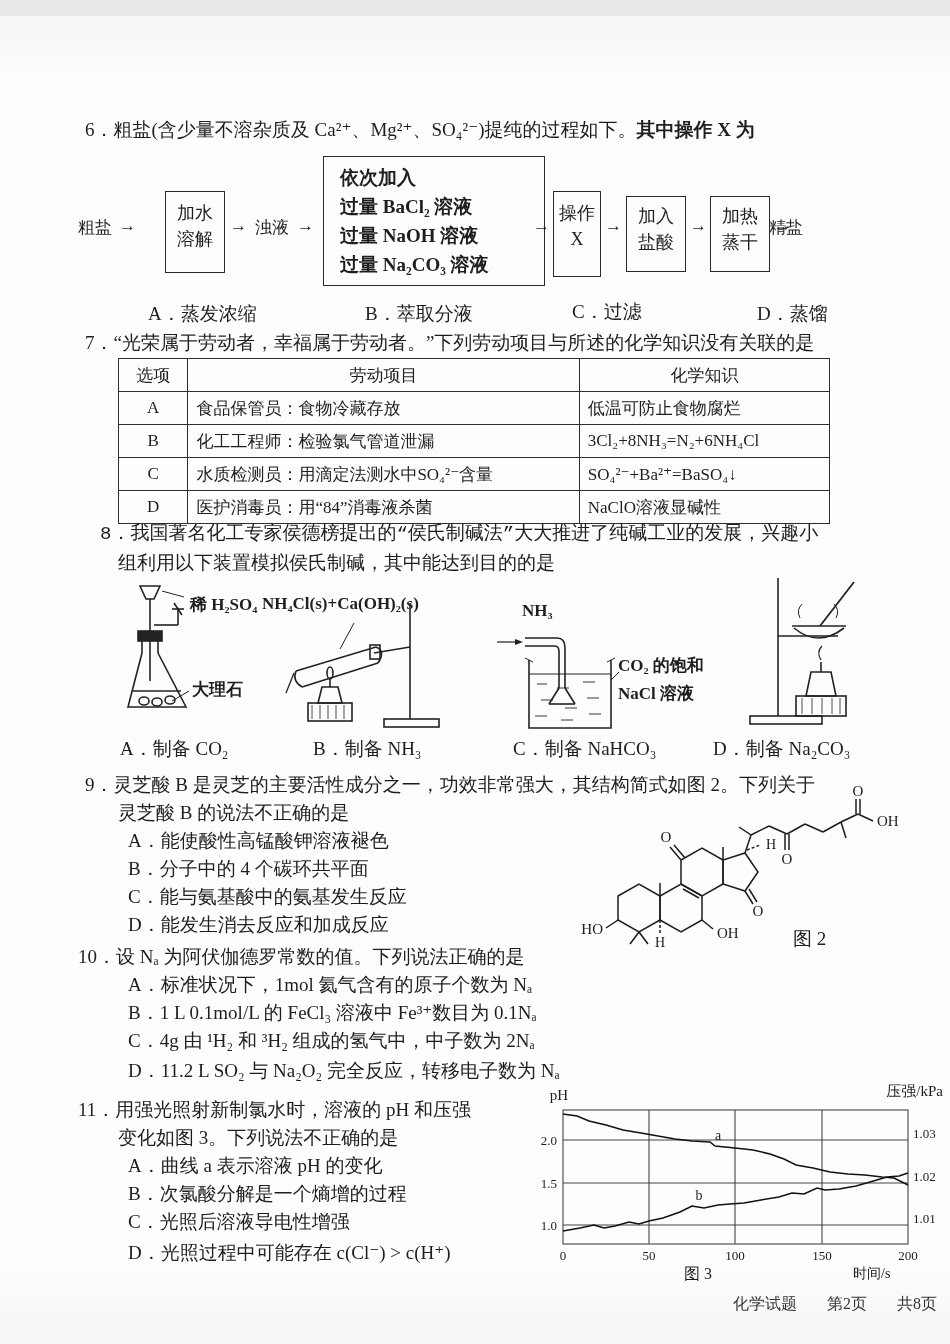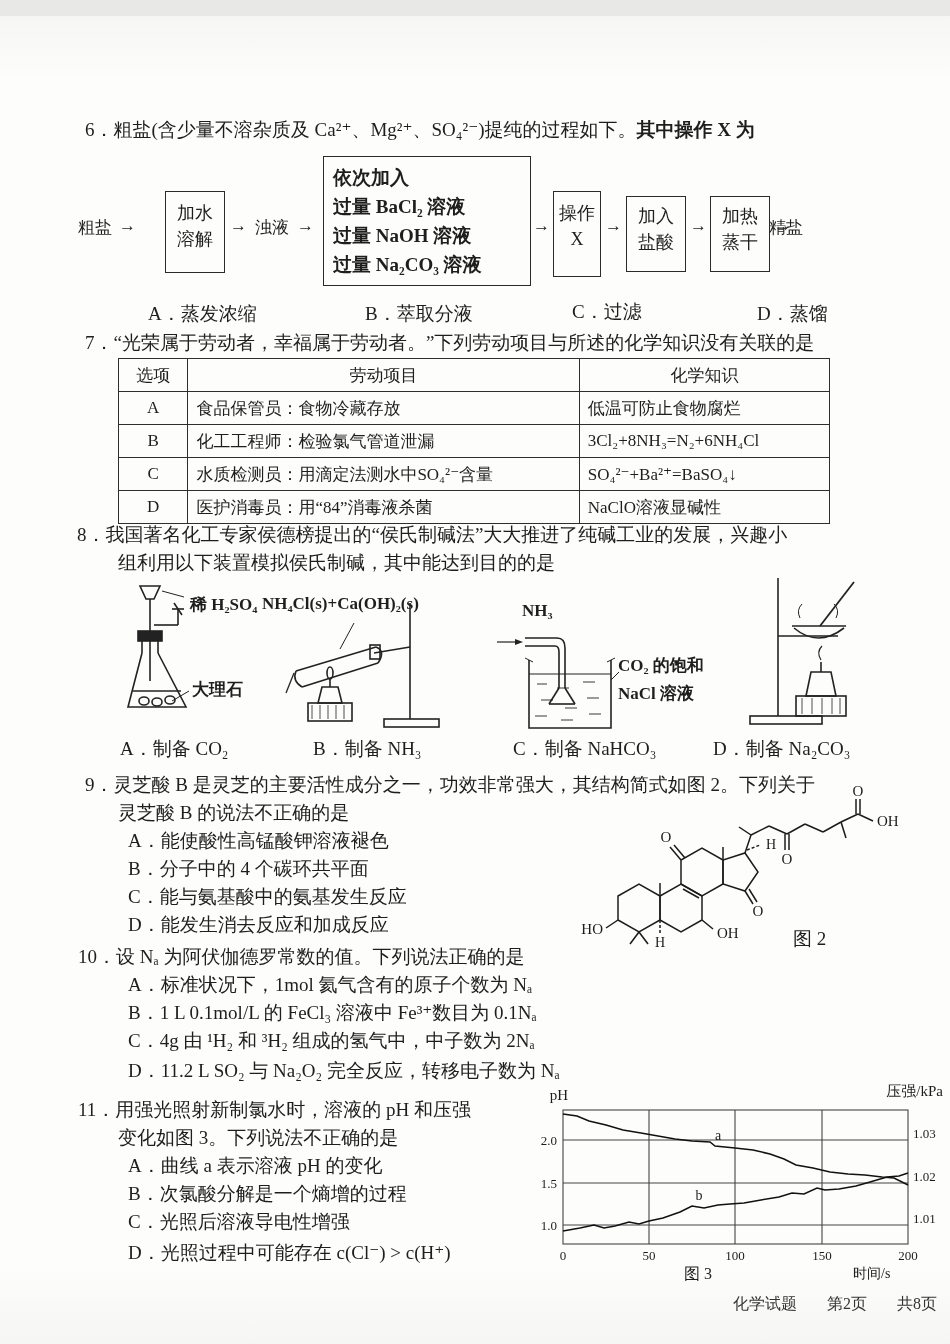--- a/index.html
+++ b/index.html
@@ -38,21 +38,21 @@
   <div class="abs" style="left:75px;top:140px;width:865px;height:135px;">
     <span class="abs t17" style="left:3px;top:60px;">粗盐</span>
     <span class="arrow" style="left:44px;top:60px;">→</span>
     <div class="fbox" style="left:90px;top:35px;width:58px;height:72px;padding-top:8px;">
       <span class="ln">加水</span>
       <span class="ln">溶解</span>
     </div>
     <span class="arrow" style="left:155px;top:60px;">→</span>
     <span class="abs t17" style="left:180px;top:60px;">浊液</span>
     <span class="arrow" style="left:222px;top:60px;">→</span>
-    <div class="fbox bigbox" style="left:248px;top:0px;width:188px;height:116px;padding:6px 9px;">
+    <div class="fbox bigbox" style="left:248px;top:0px;width:188px;height:116px;padding:6px 16px;">
       <span class="bln">依次加入</span>
       <span class="bln">过量 BaCl₂ 溶液</span>
       <span class="bln">过量 NaOH 溶液</span>
       <span class="bln">过量 Na₂CO₃ 溶液</span>
     </div>
     <span class="arrow" style="left:458px;top:60px;">→</span>
     <div class="fbox" style="left:478px;top:35px;width:46px;height:76px;padding-top:8px;">
       <span class="ln">操作</span>
       <span class="ln">X</span>
     </div>
@@ -102,21 +102,21 @@
         <td class="l">SO₄²⁻+Ba²⁺=BaSO₄↓</td>
       </tr>
       <tr>
         <td class="c">D</td>
         <td class="l">医护消毒员：用“84”消毒液杀菌</td>
         <td class="l">NaClO溶液显碱性</td>
       </tr>
     </tbody>
   </table>
 
-  <div class="abs t" style="left:77px;top:506px;">8．我国著名化工专家侯德榜提出的“侯氏制碱法”大大推进了纯碱工业的发展，兴趣小</div>
+  <div class="abs t" style="left:100px;top:506px;font-family:Liberation Mono, monospace;">8．我国著名化工专家侯德榜提出的“侯氏制碱法”大大推进了纯碱工业的发展，兴趣小</div>
   <div class="abs t" style="left:118px;top:534px;">组利用以下装置模拟侯氏制碱，其中能达到目的的是</div>
 
   <svg class="abs" style="left:92px;top:565px;" width="130" height="152" viewBox="0 0 130 152">
     <g stroke="#222" stroke-width="1.6" fill="none">
       <polygon points="48,5 68,5 62,18 54,18"></polygon>
       <line x1="58" y1="18" x2="58" y2="100"></line>
       <line x1="62" y1="44" x2="86" y2="44"></line>
       <line x1="86" y1="44" x2="86" y2="28"></line>
       <line x1="80" y1="28" x2="92" y2="28"></line>
       <line x1="82" y1="22" x2="90" y2="34"></line>

